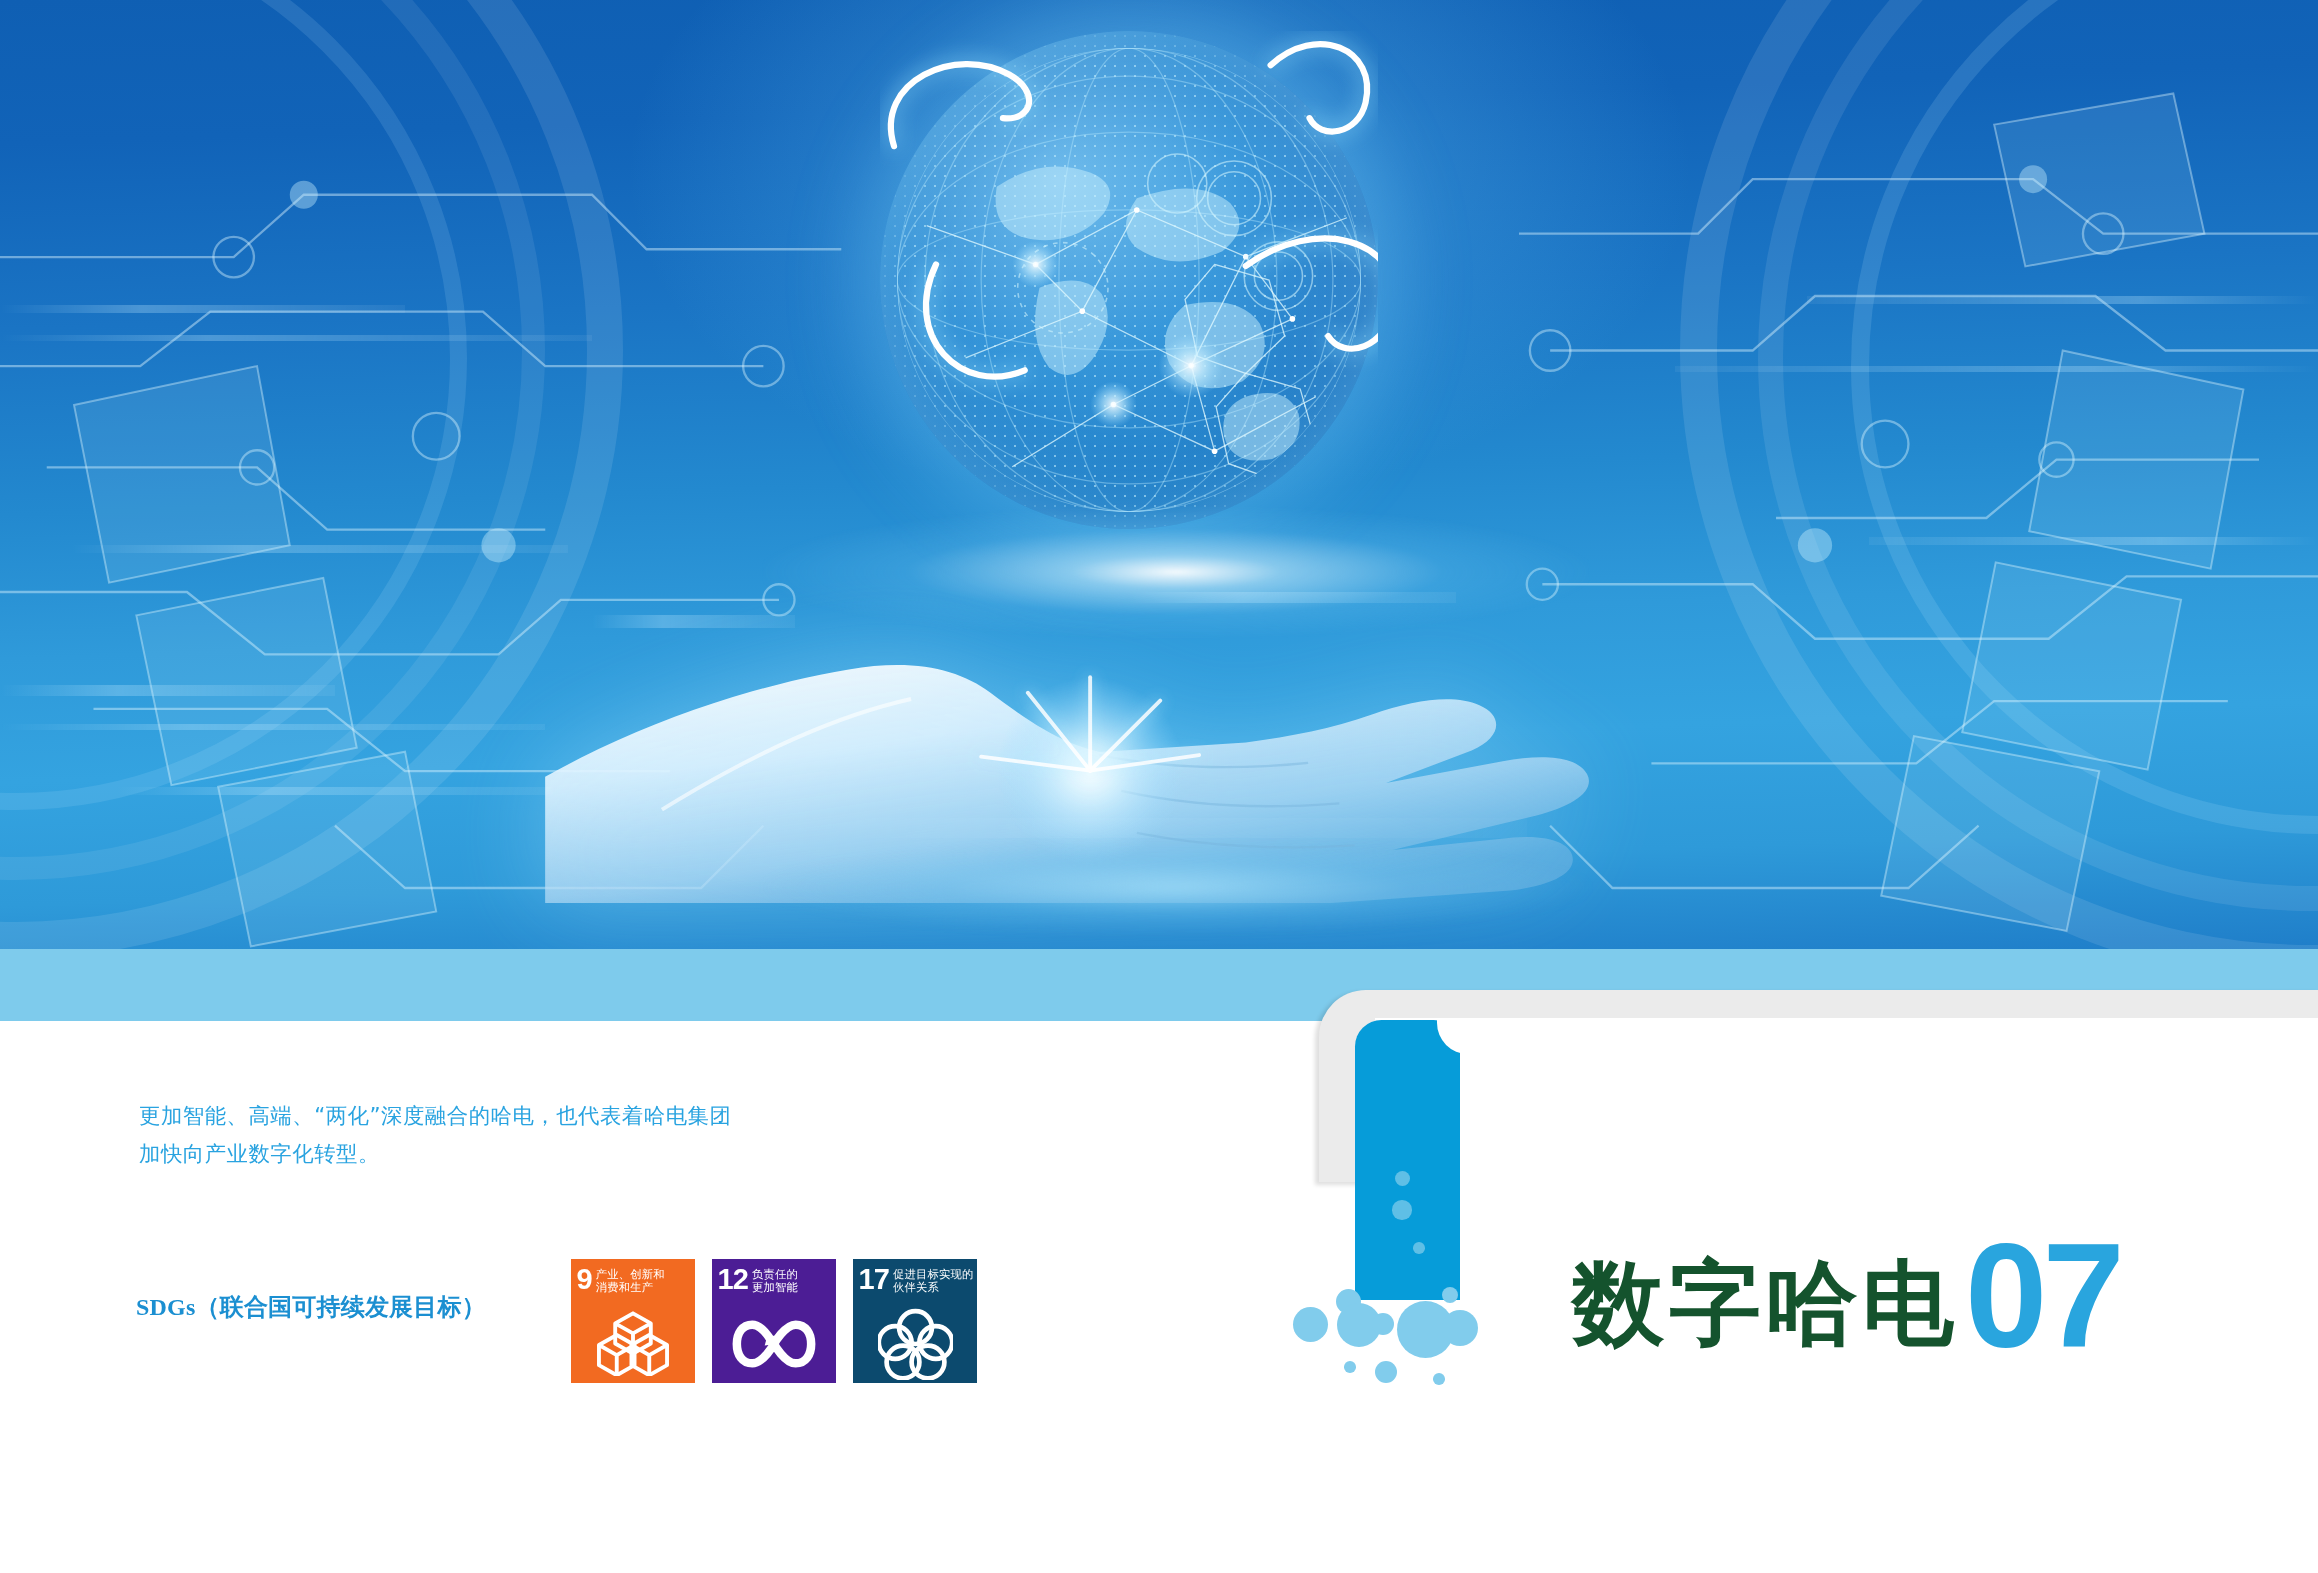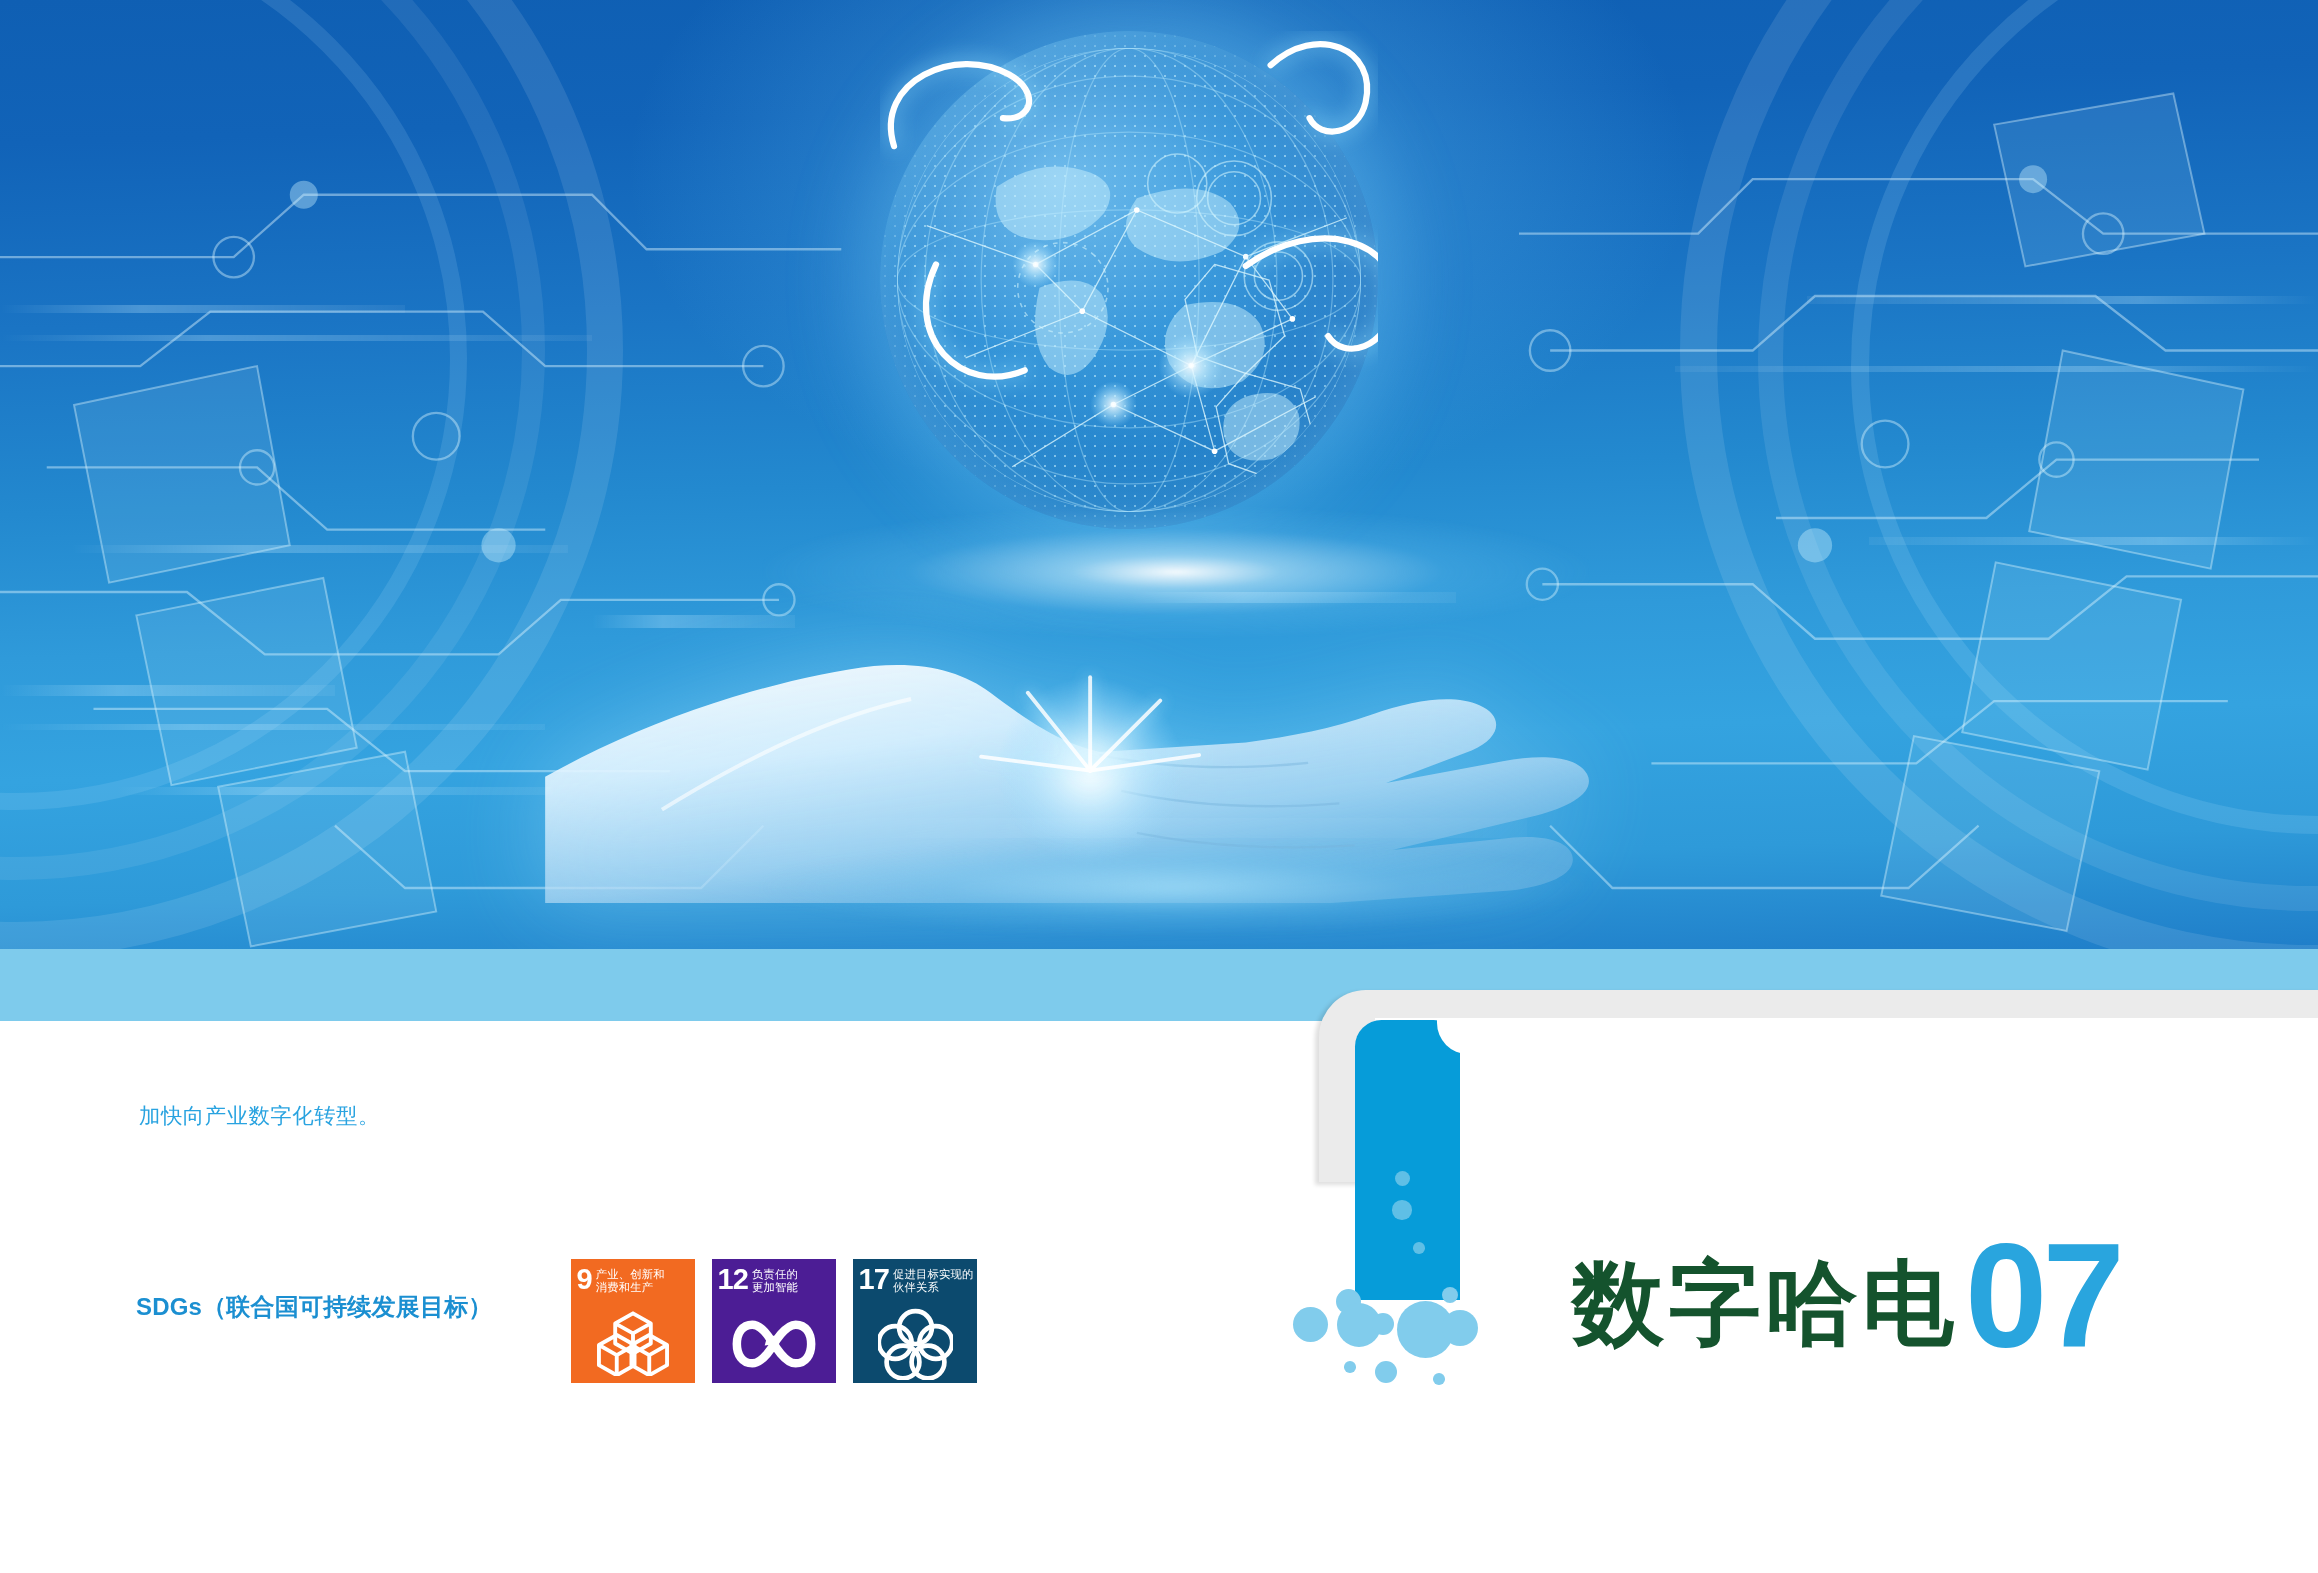--- a/index.html
+++ b/index.html
@@ -71,21 +71,21 @@
   .stream-bubble { position:absolute; border-radius:50%; background:#5fbfe6; }
 
   
   .intro { position:absolute; left:139px; top:1097px; width:779px;
            color:#29a3e0; font-size:21.4px; line-height:38px; letter-spacing:0.5px;
            font-family:"DejaVu Sans","Liberation Sans",sans-serif; }
   .intro div { white-space:nowrap; }
 
   .sdgs-label { position:absolute; left:136px; top:1291px;
                 color:#1b8fd1; font-weight:bold; font-size:24px; letter-spacing:0.2px;
-                font-family:Liberation Sans, sans-serif; white-space:nowrap; }
+                font-family:Liberation Serif, serif; white-space:nowrap; }
 
   
   .sdg-row { position:absolute; left:571px; top:1259px; display:flex; gap:17px; }
   .sdg-card { position:relative; width:124px; height:124px; overflow:hidden; }
   .sdg-head { position:absolute; left:0; top:0; width:100%; height:45px;
               display:flex; align-items:flex-start; padding:7px 0 0 5.5px; gap:3.9px; }
   .sdg-num { color:#fff; font-weight:bold; font-size:29px; line-height:26px;
              font-family:"Liberation Sans","DejaVu Sans",sans-serif; letter-spacing:-0.8px; }
   .sdg-txt { color:#fff; font-size:11.3px; line-height:13.6px; padding-top:1.6px; letter-spacing:0.2px;
              font-family:"DejaVu Sans","Liberation Sans",sans-serif; white-space:pre-line; }
@@ -330,20 +330,21 @@
   <div class="bubble" style="left:1293px;top:1307px;width:35px;height:35px;"></div>
   <div class="bubble" style="left:1372px;top:1313px;width:22px;height:22px;"></div>
   <div class="bubble" style="left:1397px;top:1301px;width:57px;height:57px;"></div>
   <div class="bubble" style="left:1442px;top:1310px;width:36px;height:36px;"></div>
   <div class="bubble" style="left:1442px;top:1287px;width:16.4px;height:16.4px;"></div>
   <div class="bubble" style="left:1344px;top:1361px;width:11.7px;height:11.7px;"></div>
   <div class="bubble" style="left:1375px;top:1361px;width:22px;height:22px;"></div>
   <div class="bubble" style="left:1433px;top:1373px;width:11.7px;height:11.7px;"></div>
 
   <div class="intro">
+    <div>更加智能、高端、“两化”深度融合的哈电，也代表着哈电集团</div>
     <div>加快向产业数字化转型。</div>
   </div>
 
   <div class="sdgs-label">SDGs（联合国可持续发展目标）</div>
 
   <div class="sdg-row">
 
     <div class="sdg-card" style="background:#f26a21">
       <div class="sdg-head">
         <span class="sdg-num">9</span>

